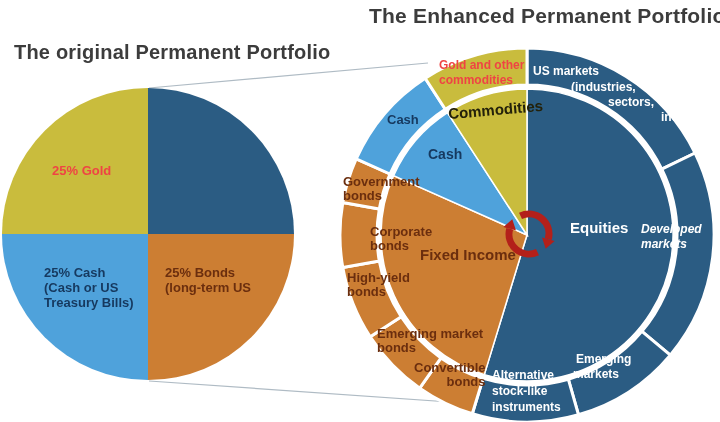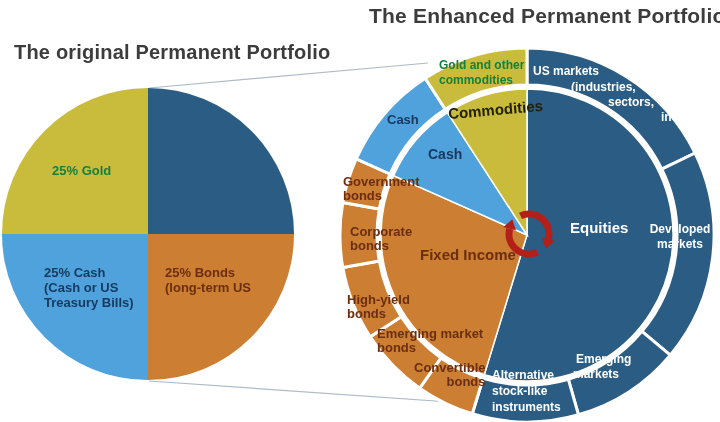--- a/index.html
+++ b/index.html
@@ -5,27 +5,27 @@
   html,body{margin:0;padding:0;background:#fff;}
   #stage{position:relative;width:720px;height:422px;overflow:hidden;background:#ffffff;
          font-family:"Liberation Sans", sans-serif;}
   svg{position:absolute;left:0;top:0;}
   .ttl{position:absolute;font-size:20px;font-weight:700;color:#3c3c3c;white-space:nowrap;letter-spacing:0.2px;}
   .lbl{position:absolute;font-weight:700;white-space:nowrap;line-height:15px;}
   .s13{font-size:13px;}
   .s12{font-size:12px;line-height:14.5px;}
   .s11{font-size:13px;line-height:13.5px;}
   .s15{font-size:15px;}
-  .olive{color:#15803d;}
+  .olive{color:#ef4444;}
   .darkolive{color:#23210a;}
   .navy{color:#16395f;}
   .maroon{color:#6b2e0e;}
   .white{color:#ffffff;}
   .palewhite{color:#d9e8f4;}
-  .ctr{text-align:center;}
+  .ctr{font-style:italic;}
   .line{display:block;}
 </style>
 </head>
 <body>
 
 <div id="stage">
 
   <svg id="chart-svg" width="720" height="422" viewBox="0 0 720 422">
       <line x1="149" y1="88" x2="428" y2="63" stroke="#AFBBC4" stroke-width="1.2"></line>
       <line x1="149" y1="381" x2="507" y2="406" stroke="#AFBBC4" stroke-width="1.2"></line>
@@ -76,25 +76,25 @@
     <span class="line">Gold and other</span>
     <span class="line">commodities</span>
   </div>
   <div class="lbl s13 navy" style="left:387px;top:112px;">
     <span class="line">Cash</span>
   </div>
   <div class="lbl s11 maroon" style="left:343px;top:175px;">
     <span class="line">Government</span>
     <span class="line">bonds</span>
   </div>
-  <div class="lbl s11 maroon" style="left:342px;top:225px;padding-left:8px;">
+  <div class="lbl s11 maroon" style="left:362px;top:225px;padding-left:8px;">
     <span class="line">Corporate</span>
     <span class="line">bonds</span>
   </div>
-  <div class="lbl s11 maroon" style="left:347px;top:293px;">
+  <div class="lbl s11 maroon" style="left:347px;top:271px;">
     <span class="line">High-yield</span>
     <span class="line">bonds</span>
   </div>
   <div class="lbl s11 maroon" style="left:377px;top:327px;">
     <span class="line">Emerging market</span>
     <span class="line">bonds</span>
   </div>
   <div class="lbl s11 maroon" style="left:414px;top:361px;text-align:right;">
     <span class="line">Convertible</span>
     <span class="line">bonds</span>

